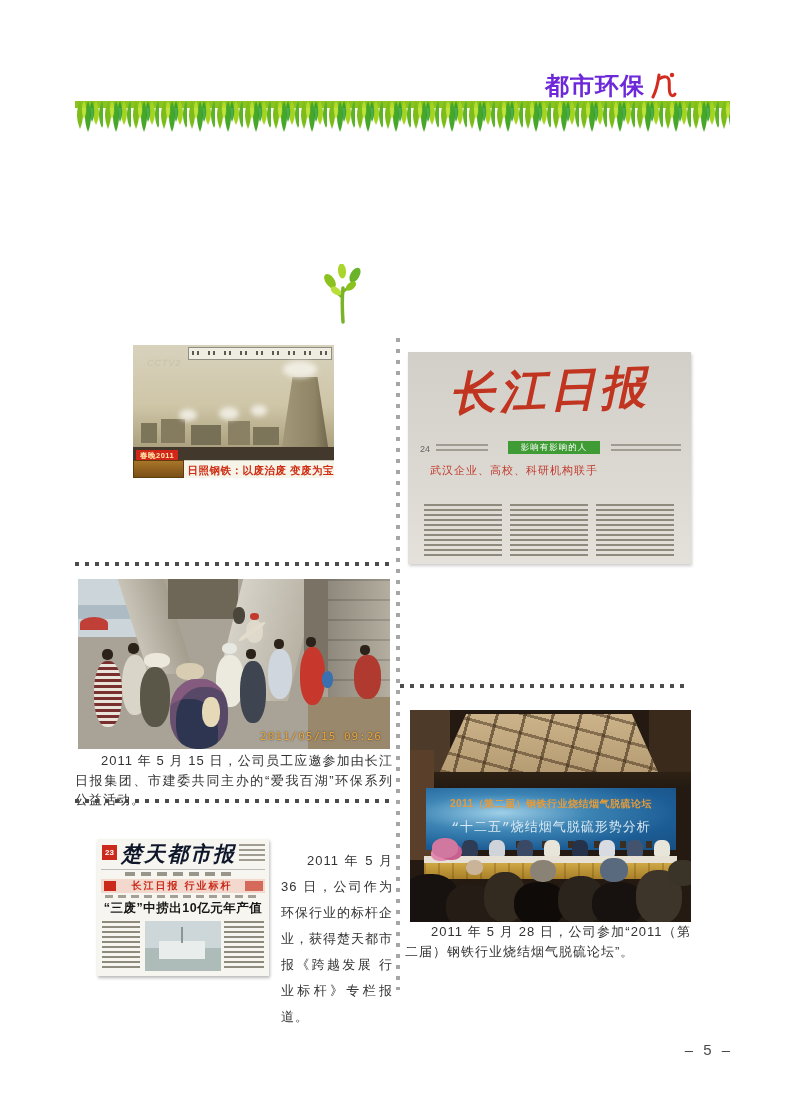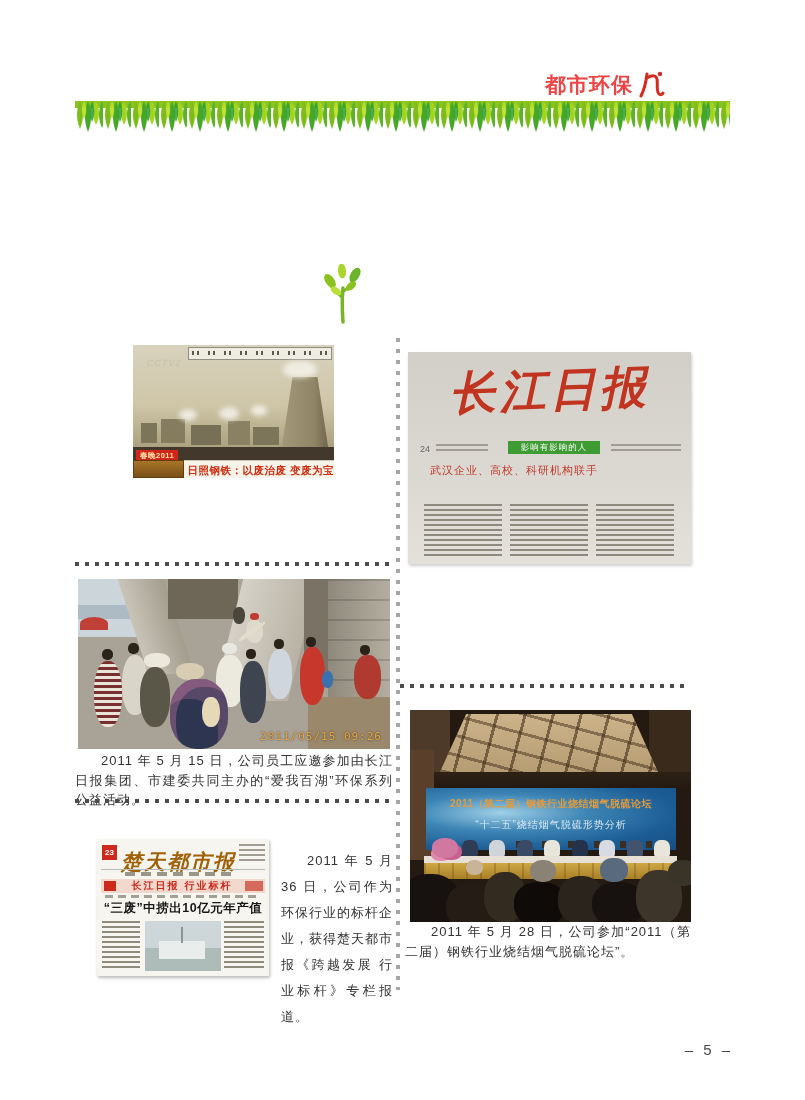--- a/index.html
+++ b/index.html
@@ -4,21 +4,21 @@
 <style>
   html,body{margin:0;padding:0;background:#ffffff;}
   .page{position:relative;width:805px;height:1100px;background:#ffffff;overflow:hidden;
         font-family:"Liberation Sans", sans-serif;color:#222;}
 
   
   .hdr-left{position:absolute;left:75px;top:66px;white-space:nowrap;}
   .hdr-gray{color:#9e9e9e;font-size:23px;letter-spacing:2px;vertical-align:baseline;}
   .hdr-black{color:#111;font-size:32px;font-weight:bold;font-family:"Liberation Serif",serif;letter-spacing:2px;vertical-align:baseline;}
   .hdr-right{position:absolute;left:545px;top:70px;white-space:nowrap;}
-  .logo-text{color:#ef4444;font-size:21px;font-weight:bold;letter-spacing:1px;vertical-align:middle;}
+  .logo-text{color:#6d28d9;font-size:24px;font-weight:bold;letter-spacing:1px;vertical-align:middle;}
   .logo-mark{vertical-align:middle;margin-left:2px;}
   .leaves{position:absolute;left:75px;top:101px;}
 
   
   .sec-icon{position:absolute;left:322px;top:264px;}
   .sec-title{position:absolute;left:366px;top:286px;font-size:27px;color:#2d2d2d;letter-spacing:8px;}
 
   
   .hdots{position:absolute;height:4px;background:repeating-linear-gradient(90deg,#4c4c4c 0 4px,transparent 4px 10px);}
   .vdots{position:absolute;width:4px;background:repeating-linear-gradient(180deg,#a6a6a6 0 4px,transparent 4px 11px);}
@@ -48,21 +48,21 @@
 
   
   .crowd{left:78px;top:579px;width:312px;height:170px;background:#a9a296;}
   .ts{position:absolute;right:8px;bottom:6px;color:#e9a43c;font-family:"DejaVu Sans Mono",monospace;
       font-size:11px;letter-spacing:1px;text-shadow:0 0 2px rgba(0,0,0,.65);}
   .blob{position:absolute;border-radius:45%;}
 
   
   .ctdsb{left:97px;top:839px;width:172px;height:137px;background:#f7f5f0;box-shadow:1px 2px 3px rgba(0,0,0,.28);}
   .ct-date{left:5px;top:6px;width:15px;height:15px;background:#cc2a1c;color:#fff;font-size:8px;font-weight:bold;text-align:center;line-height:15px;}
-  .ct-mast{left:24px;top:1px;font-family:"Liberation Serif",serif;font-style:italic;font-weight:bold;font-size:21px;color:#a16207;letter-spacing:2px;white-space:nowrap;margin-top:8px;}
+  .ct-mast{left:24px;top:1px;font-family:"Liberation Serif",serif;font-style:italic;font-weight:bold;font-size:21px;color:#0f172a;letter-spacing:2px;white-space:nowrap;}
   .ct-banner{left:4px;right:4px;top:40px;height:14px;background:#f3d8cd;display:flex;align-items:center;}
   .ct-banner-sq{width:12px;height:10px;background:#c92a1a;margin:0 3px;}
   .ct-banner-tx{flex:1;color:#c92a1a;font-weight:bold;font-size:10px;letter-spacing:2px;text-align:center;white-space:nowrap;}
   .ct-banner-r{width:18px;height:10px;background:#d5695a;margin-right:2px;}
   .ct-headline{left:0;right:0;top:61px;text-align:center;font-size:12.5px;font-weight:bold;color:#181818;letter-spacing:0.5px;white-space:nowrap;}
 
   
   .cjrb{left:408px;top:352px;width:283px;height:212px;background:linear-gradient(180deg,#d2cfc9,#dcd9d3 60%,#e4e1db);box-shadow:1px 2px 3px rgba(0,0,0,.2);}
   .cj-mast{left:0;right:0;top:8px;text-align:center;font-family:"Liberation Serif",serif;font-weight:bold;font-style:italic;
            font-size:46px;color:#c13420;letter-spacing:4px;transform:rotate(-2deg);white-space:nowrap;}
@@ -74,21 +74,21 @@
   
   .conf{left:410px;top:710px;width:281px;height:212px;background:#241a12;}
   .conf-sky{left:30px;top:4px;width:218px;height:58px;background:
       repeating-linear-gradient(105deg,rgba(55,36,18,.55) 0 3px,transparent 3px 27px),
       repeating-linear-gradient(15deg,rgba(55,36,18,.45) 0 3px,transparent 3px 19px),
       linear-gradient(180deg,#cdb389,#b69c72);
       clip-path:polygon(12% 0,88% 0,100% 100%,0 100%);}
   .conf-banner{left:16px;top:78px;width:250px;height:62px;
       background:radial-gradient(ellipse at 30% 40%,#9fd0e8 0%,#3d85b5 35%,#1c5d95 70%,#174e80 100%);}
   .conf-title{position:absolute;left:0;right:0;top:9px;text-align:center;color:#e59b3a;font-size:10px;font-weight:bold;letter-spacing:0.5px;white-space:nowrap;}
-  .conf-sub{position:absolute;left:0;right:0;top:30px;text-align:center;color:#d8e8f2;font-size:10px;letter-spacing:1px;white-space:nowrap;}
+  .conf-sub{position:absolute;left:0;right:0;top:30px;text-align:center;color:#d8e8f2;font-size:13px;letter-spacing:1px;white-space:nowrap;font-family:Liberation Mono, monospace;}
   .panel-heads{left:28px;top:131px;width:228px;height:7px;background:repeating-linear-gradient(90deg,#3a2d22 0 6px,transparent 6px 26px);}
   .panel-row{left:24px;top:125px;width:236px;height:22px;display:flex;justify-content:space-between;align-items:flex-end;}
   .panelist{width:16px;height:17px;border-radius:40% 40% 20% 20%;}
   .conf-table{left:14px;top:146px;width:253px;height:7px;background:#e6e1d4;}
   .conf-skirt{left:14px;top:153px;width:253px;height:16px;background:
       repeating-linear-gradient(90deg,rgba(90,60,10,.25) 0 2px,transparent 2px 14px),
       linear-gradient(180deg,#cfa845,#a87f28);}
 
   .footer{position:absolute;right:72px;top:1041px;color:#4a4a4a;font-size:15px;letter-spacing:3px;}
 </style>

